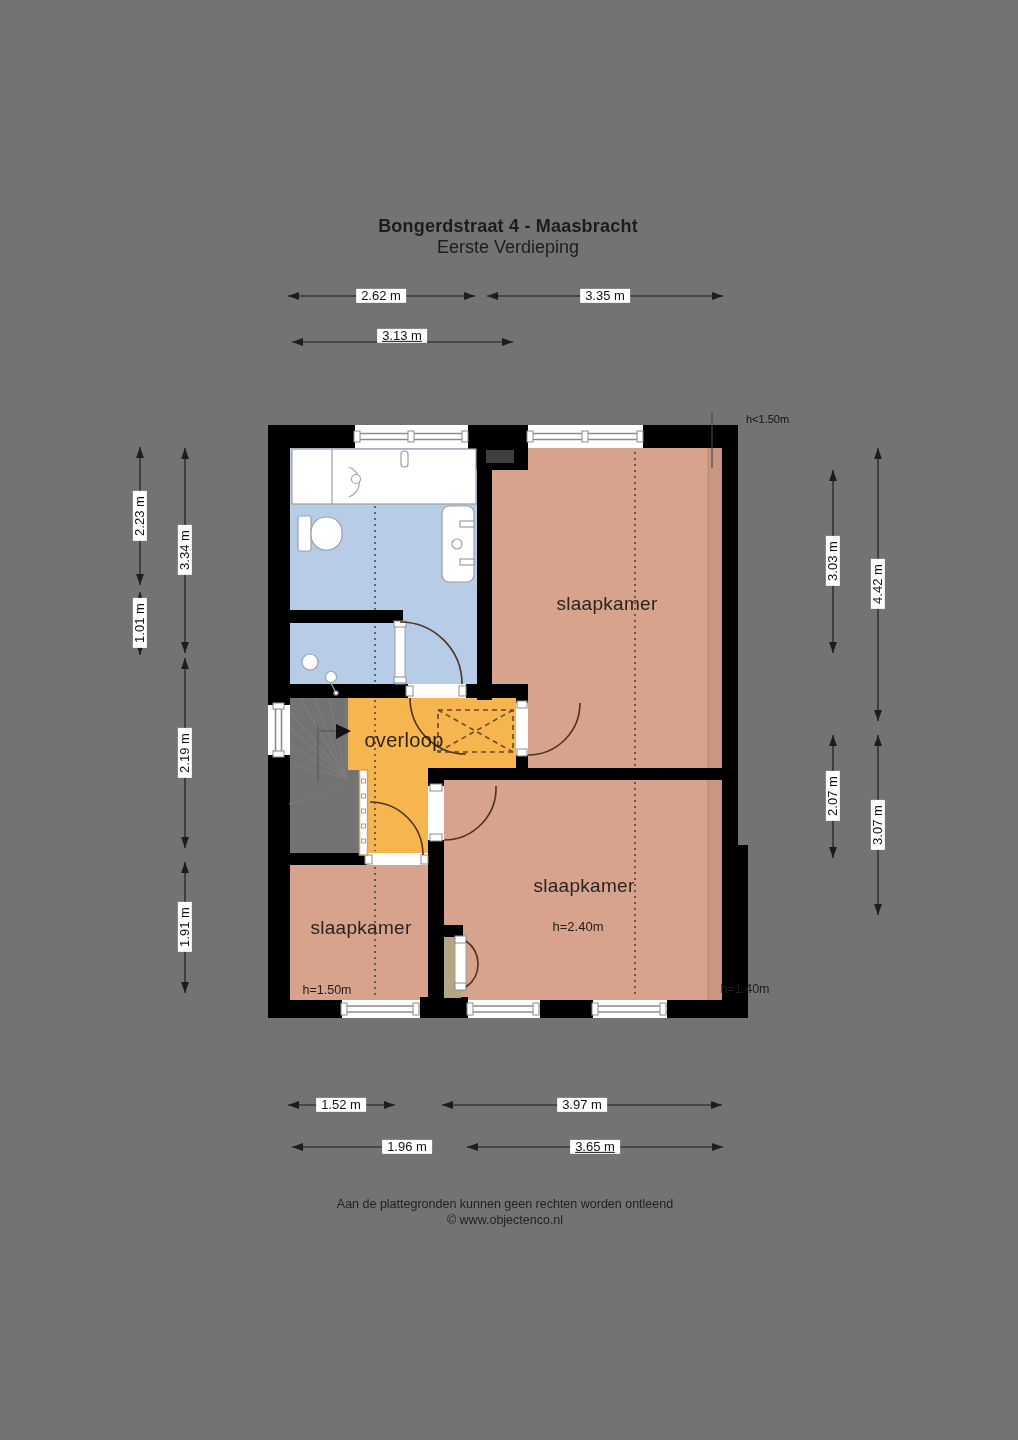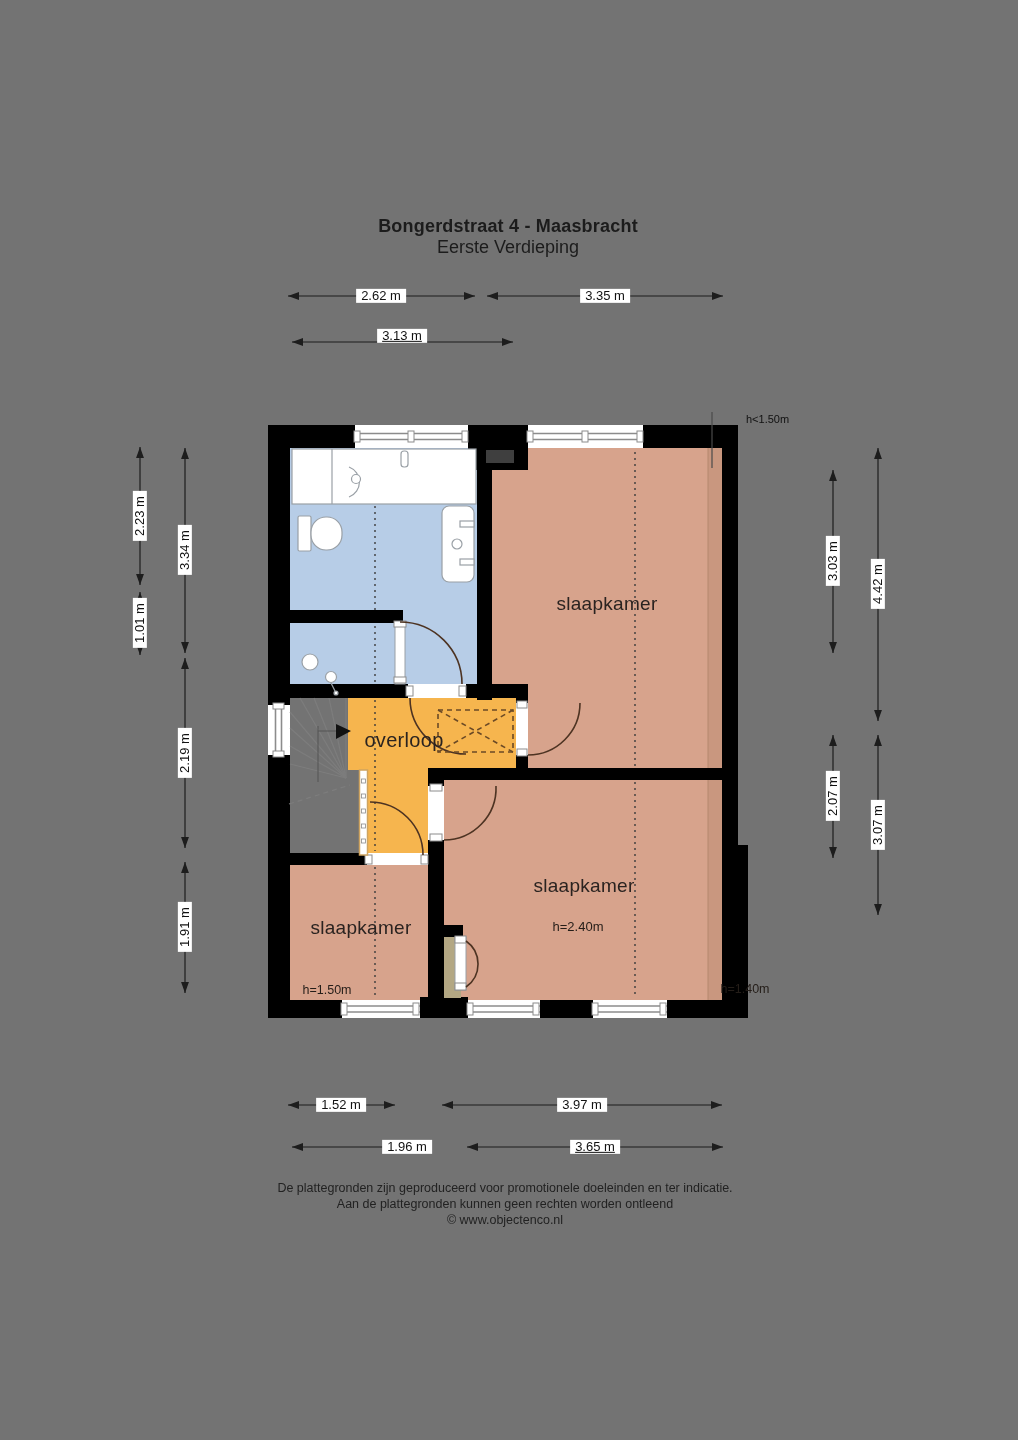--- a/index.html
+++ b/index.html
@@ -295,17 +295,16 @@
   <div class="lbl room" style="left:607px;top:604px;">slaapkamer</div>
   <div class="lbl room" style="left:404px;top:740px;font-size:20px;text-align:center;">overloop</div>
   <div class="lbl room" style="left:584px;top:886px;">slaapkamer</div>
   <div class="lbl hnote" style="left:578px;top:927px;font-size:13px;">h=2.40m</div>
   <div class="lbl room" style="left:361px;top:928px;">slaapkamer</div>
 
   <div class="lbl hsmall" style="left:714px;top:413px;transform:none;margin-left:32px;">h&lt;1.50m</div>
   <div class="lbl hnote" style="left:327px;top:991px;">h=1.50m</div>
   <div class="lbl hnote" style="left:701px;top:990px;margin-left:44px;">h=1.40m</div>
 
-  <div class="lbl footer" style="left:505px;top:1189px;">De plattegronden zijn geproduceerd voor promotionele doeleinden en ter indicatie.</div>
   <div class="lbl footer" style="left:505px;top:1205px;">Aan de plattegronden kunnen geen rechten worden ontleend</div>
   <div class="lbl footer" style="left:505px;top:1221px;">© www.objectenco.nl</div>
 
 </div>
 
 </body></html>

